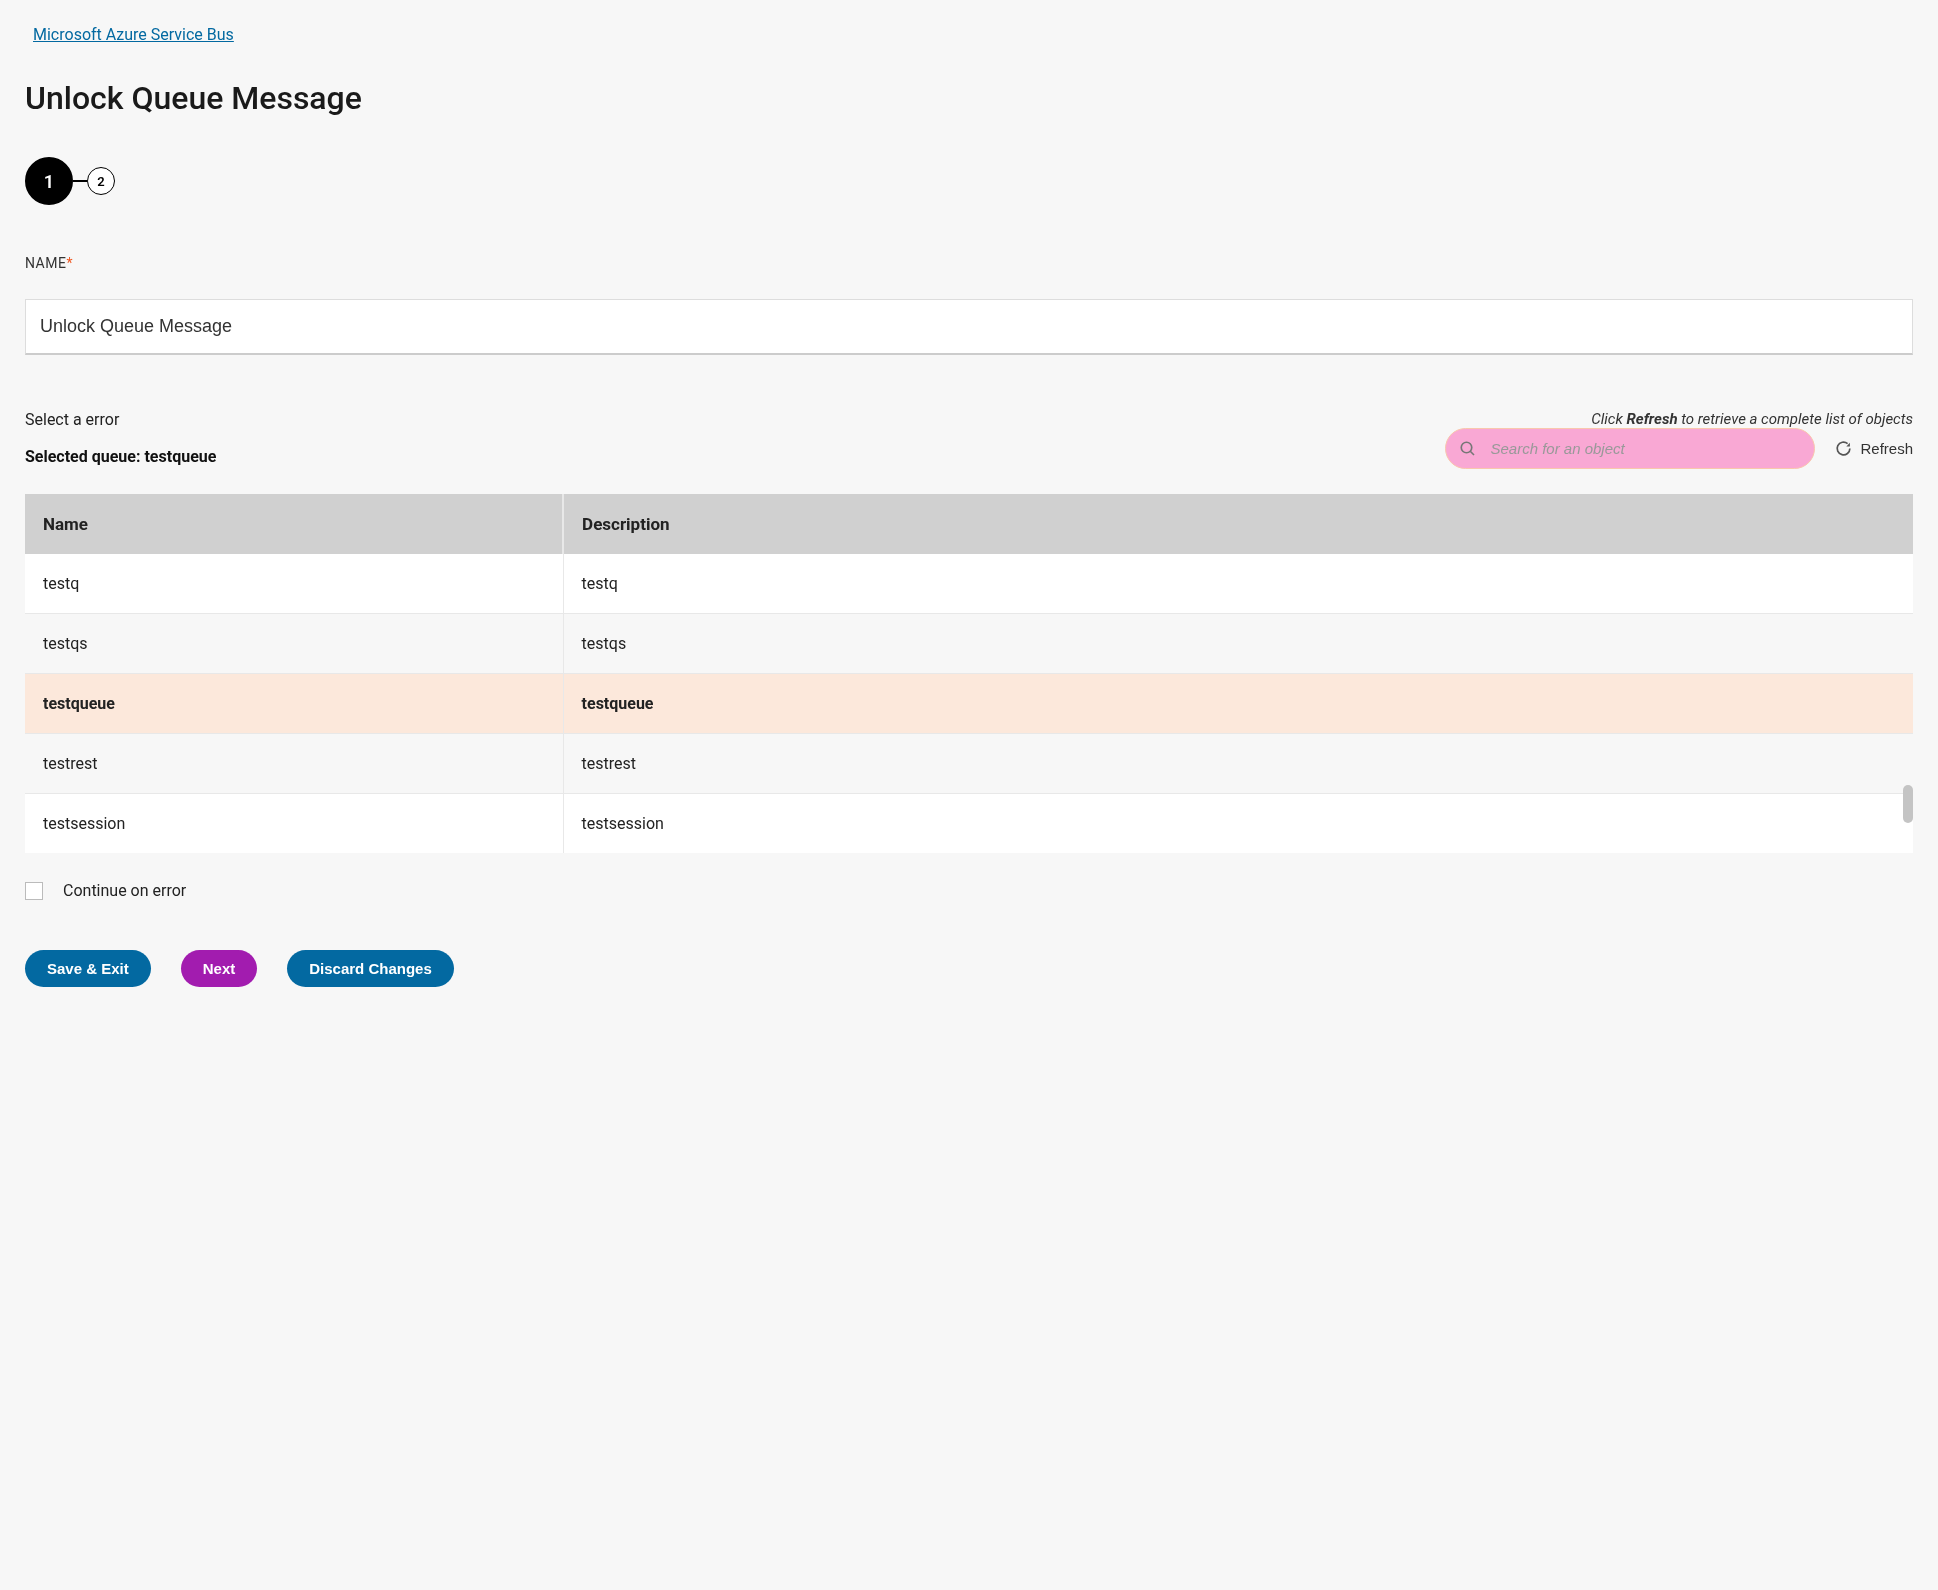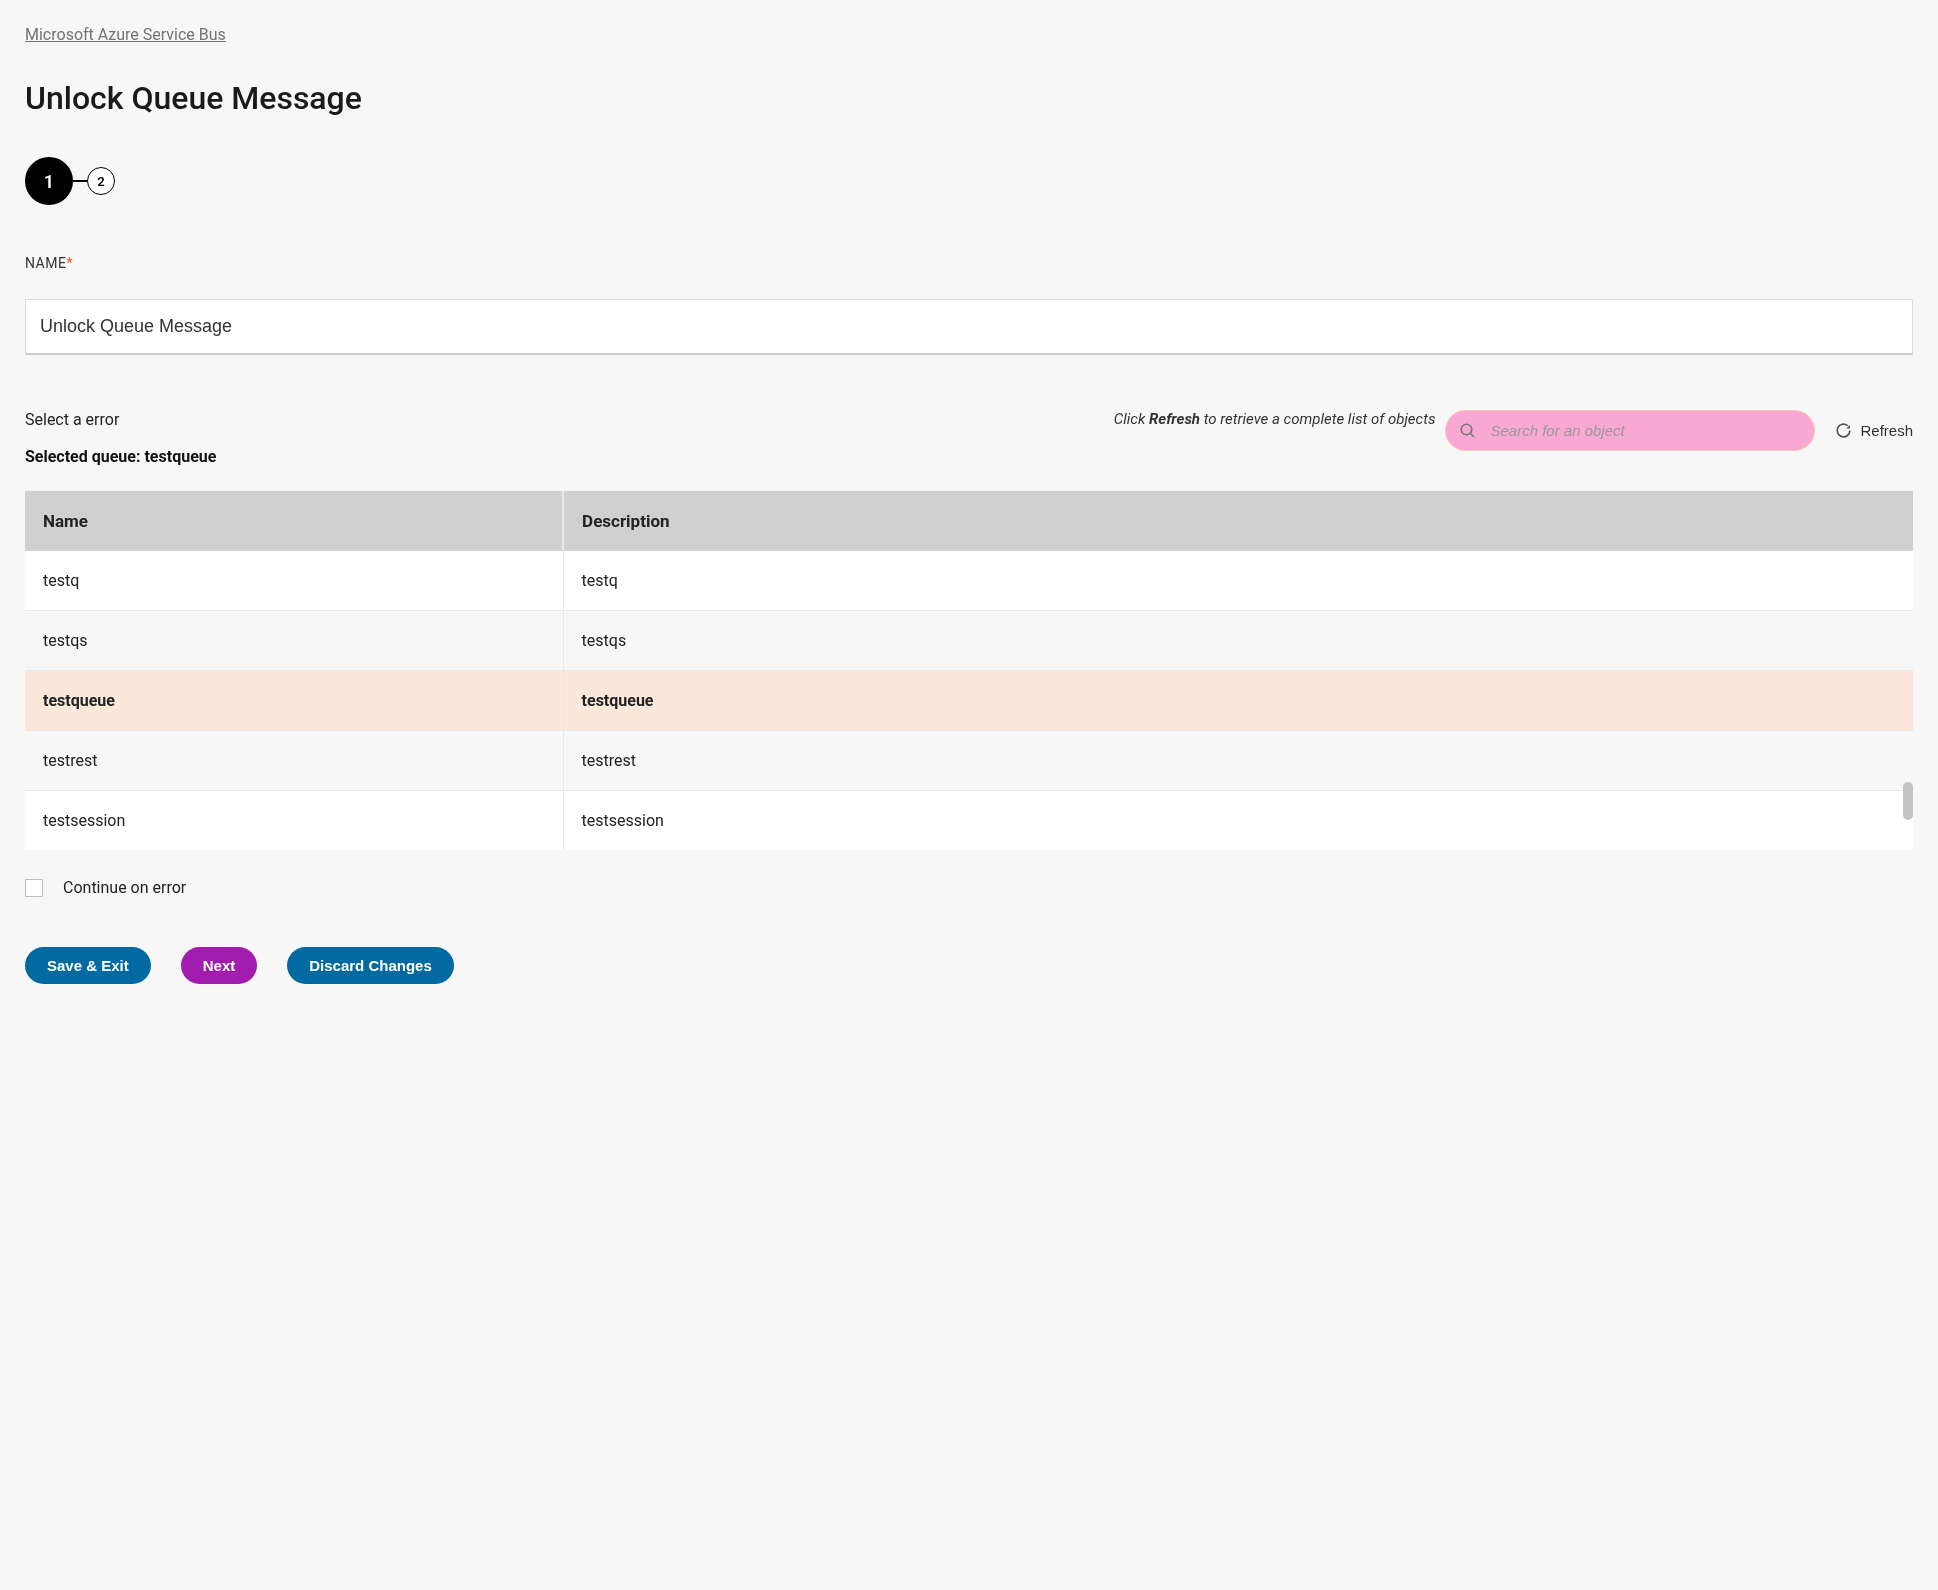--- a/index.html
+++ b/index.html
@@ -8,23 +8,24 @@
     padding: 0;
   }
   body {
     font-family: -apple-system, BlinkMacSystemFont, "Segoe UI", Roboto, "Helvetica Neue", Arial, sans-serif;
     background: #f7f7f7;
     color: #222;
     padding: 25px;
     font-size: 16px;
   }
   .breadcrumb-link {
-    color: #737373;
+    color: #0369a1;
     text-decoration: underline;
     font-size: 16px;
+    margin-left: 8px;
   }
   .page-title {
     font-size: 32px;
     font-weight: 500;
     margin-top: 35px;
     margin-bottom: 40px;
     color: #1a1a1a;
   }
   .stepper {
     display: flex;
@@ -98,23 +99,22 @@
     font-size: 16px;
     color: #222;
   }
   .selected-label {
     font-size: 16px;
     font-weight: 700;
     color: #111;
   }
   .queue-right {
     display: flex;
-    flex-direction: row;
-    align-items: flex-start;
-    gap: 10px;
+    flex-direction: column;
+    align-items: flex-end;
   }
   .refresh-hint {
     font-style: italic;
     font-size: 15px;
     color: #333;
   }
   .refresh-hint b {
     font-weight: 700;
     font-style: italic;
   }

